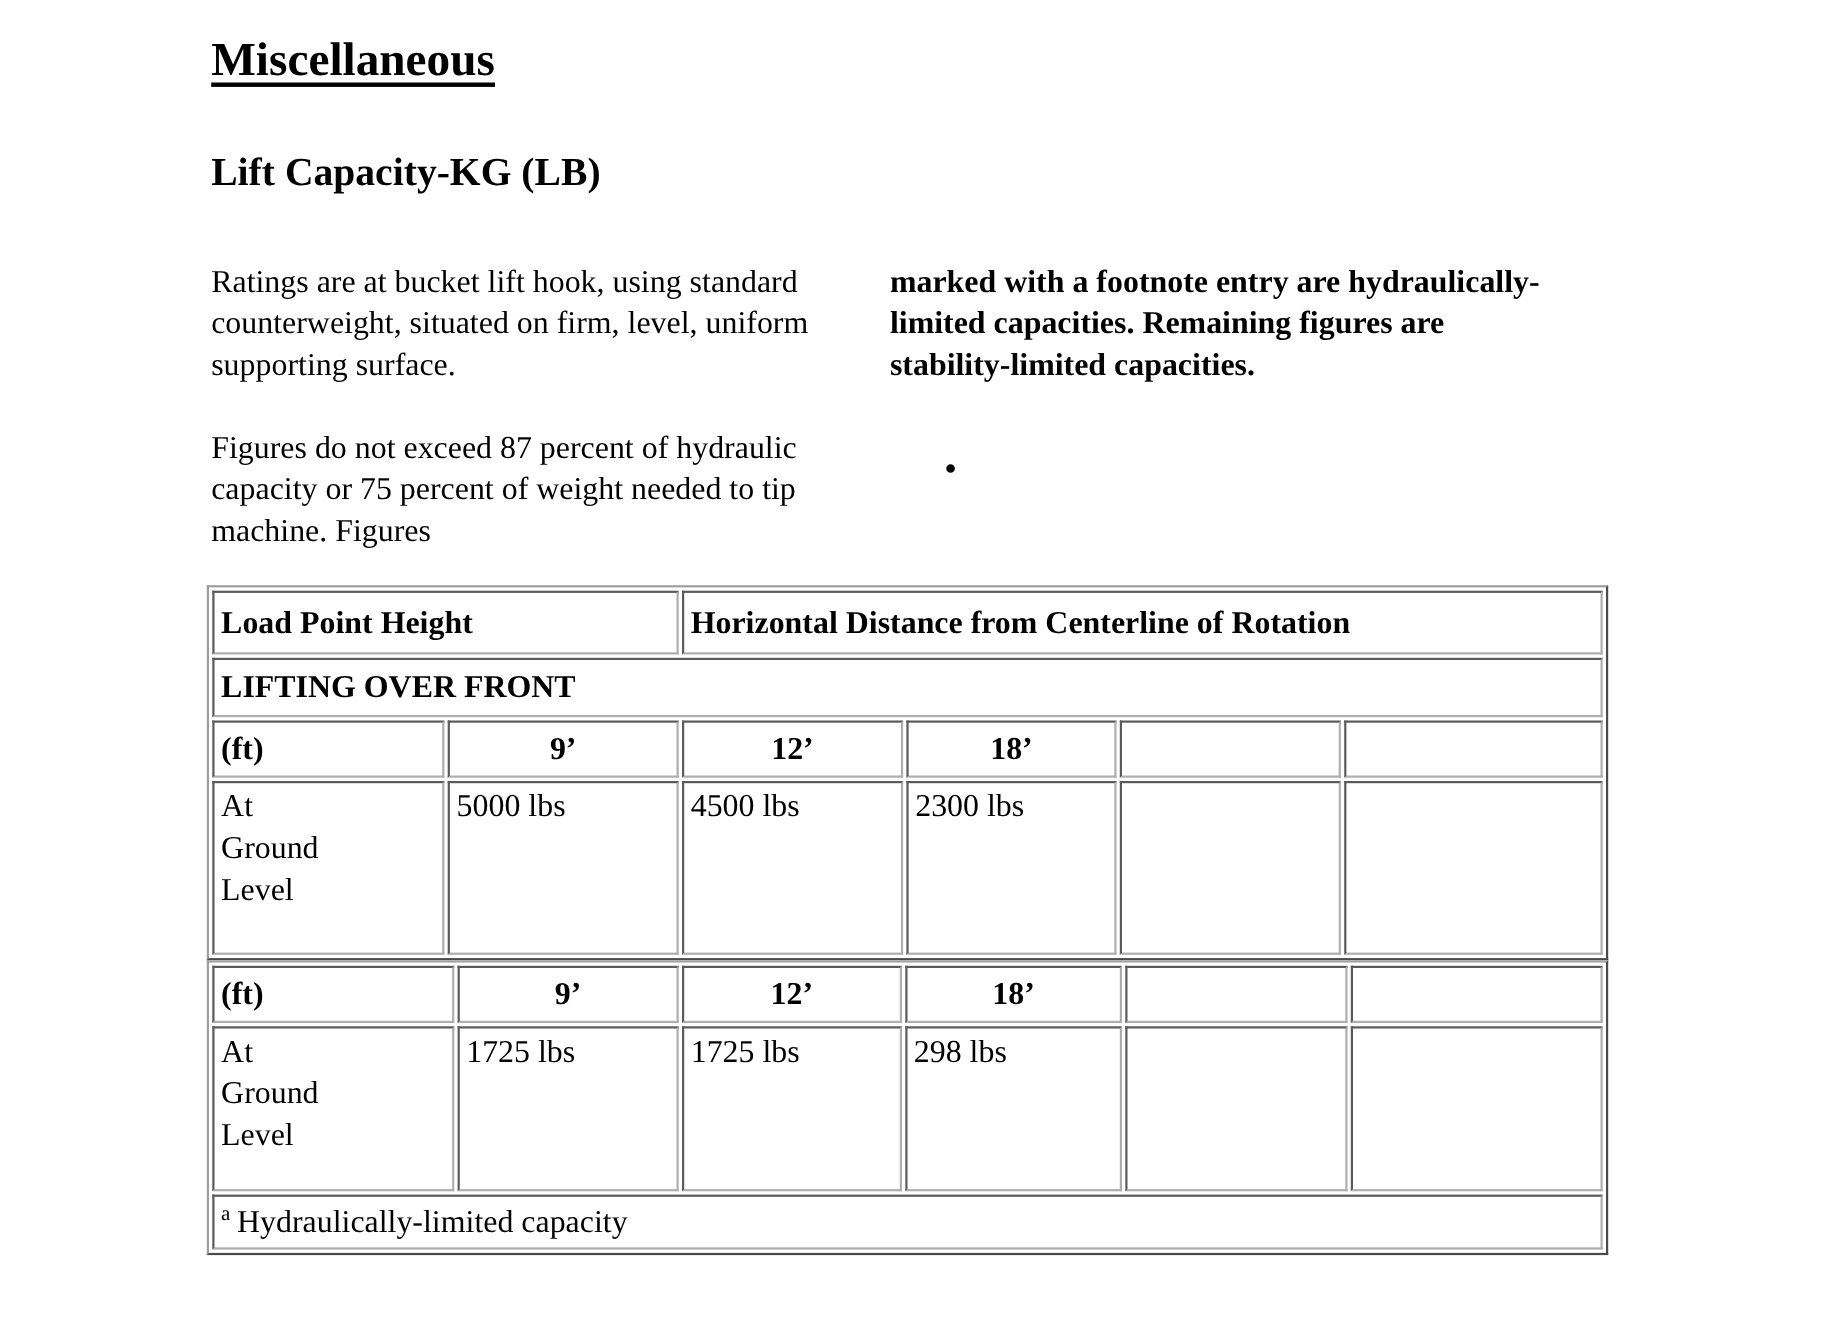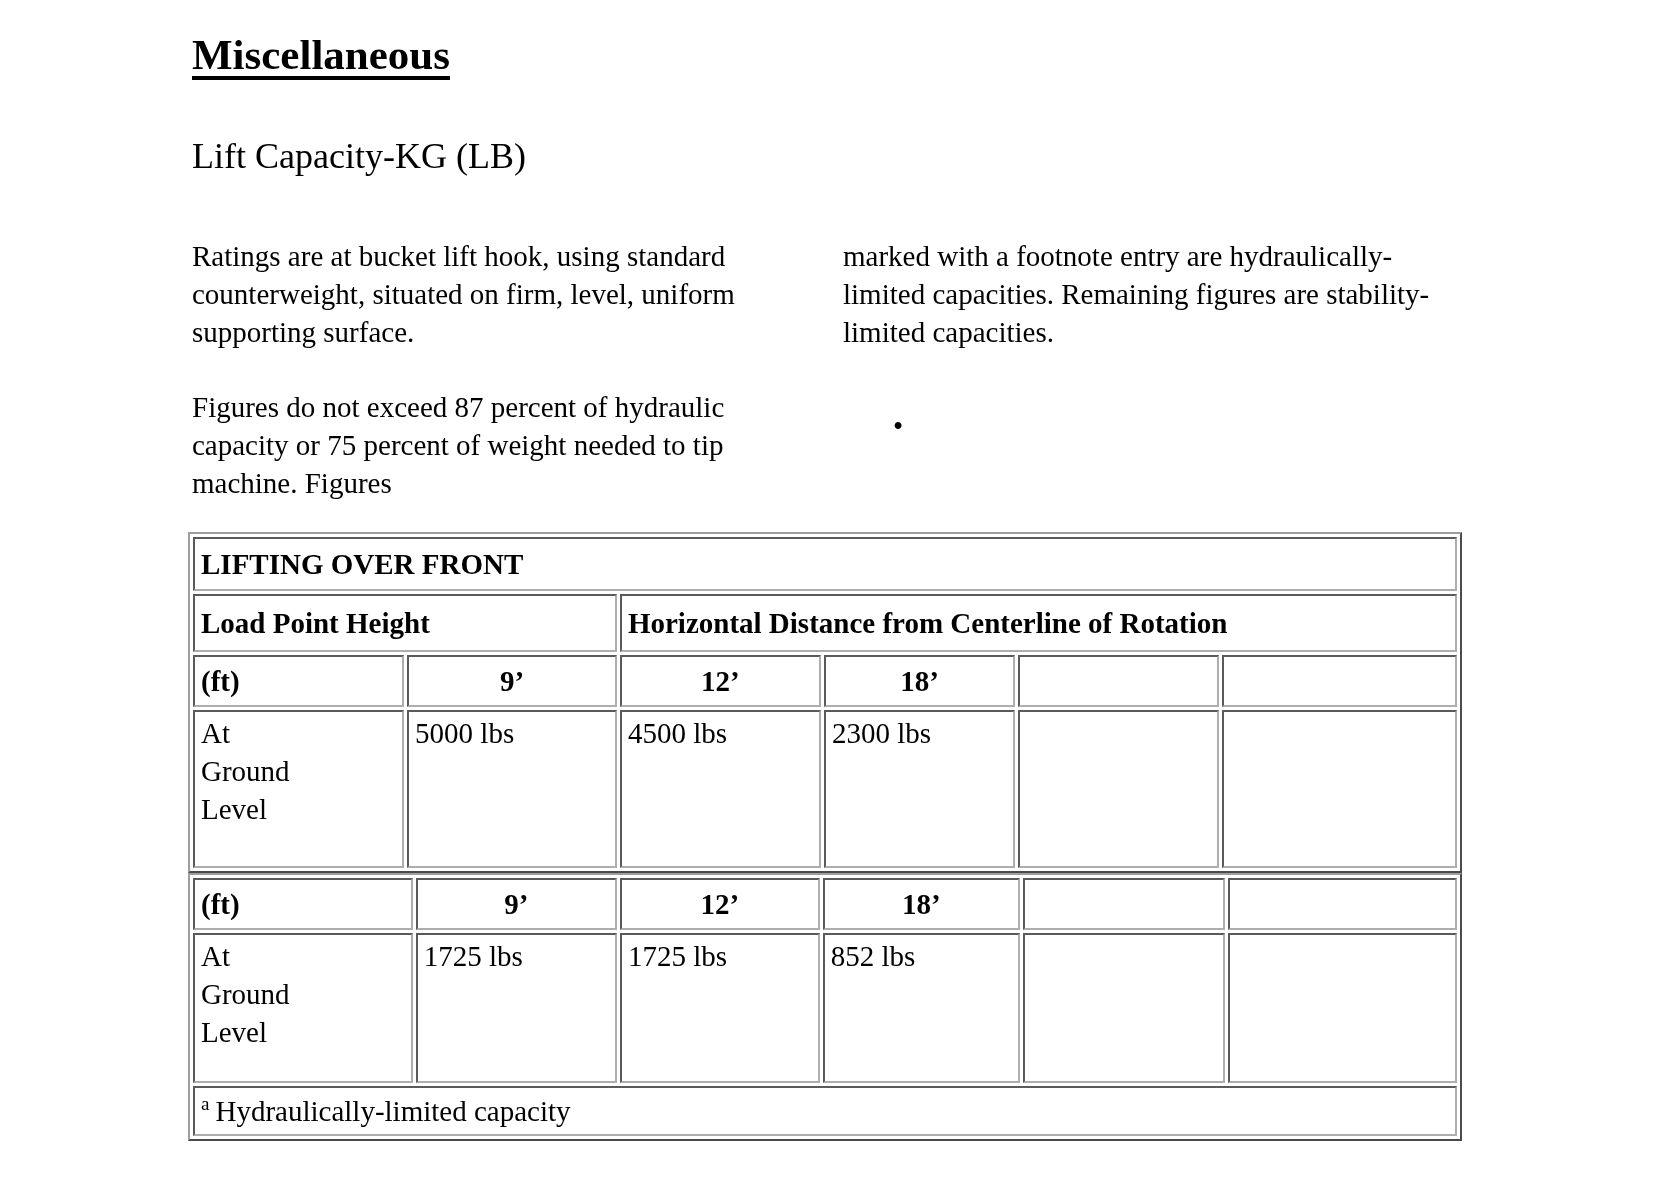--- a/index.html
+++ b/index.html
@@ -24,35 +24,35 @@
     text-align: left;
     font-size: 43px;
     font-weight: bold;
     text-decoration: underline;
     text-decoration-thickness: 4px;
     text-underline-offset: 7px;
   }
   .section-heading {
     margin: 56px 11px 0 192px;
     font-size: 36px;
-    font-weight: normal;
+    font-weight: bold;
   }
 
   
   .intro {
     margin: 60px 0 0 192px;
     display: flex;
   }
   .intro p {
     margin: 0;
     font-size: 29px;
     line-height: 38px;
   }
   .col-left  { width: 556px; }
-  .col-right { width: 612px; margin-left: 95px; }
+  .col-right { width: 612px; margin-left: 61px; font-weight: bold; }
   .col-left .para2 { margin-top: 37px; }
   .bullet-list { margin-top: 56px; }
   .bullet-item { display: flex; }
   .bullet-marker {
     box-sizing: border-box;
     width: 100px;
     padding-left: 50px;
     font-size: 29px;
     line-height: 38px;
   }
@@ -127,25 +127,25 @@
       <colgroup>
         <col style="width:16.9%">
           <col style="width:16.8%">
           <col style="width:16.1%">
         <col style="width:15.3%">
           <col style="width:16.1%">
           <col style="width:18.8%">
       </colgroup>
       <tbody>
         <tr>
-          <td class="cell-title" colspan="6">LIFTING OVER FRONT</td>
-        </tr>
-        <tr>
           <td class="cell-span" colspan="2">Load Point Height</td>
           <td class="cell-span" colspan="4">Horizontal Distance from Centerline of Rotation</td>
+        </tr>
+        <tr>
+          <td class="cell-title" colspan="6">LIFTING OVER FRONT</td>
         </tr>
         <tr>
           <td class="cell-colhead">(ft)</td>
           <td class="cell-colhead center">9’</td>
           <td class="cell-colhead center">12’</td>
           <td class="cell-colhead center">18’</td>
           <td class="cell-colhead"></td>
           <td class="cell-colhead"></td>
         </tr>
         <tr>
@@ -178,21 +178,21 @@
           <td class="cell-colhead center">18’</td>
           <td class="cell-colhead"></td>
           <td class="cell-colhead"></td>
         </tr>
         <tr>
           <td class="cell-data-short prewrap">At
 Ground
 Level</td>
           <td class="cell-data-short">1725 lbs</td>
           <td class="cell-data-short">1725 lbs</td>
-          <td class="cell-data-short">852 lbs</td>
+          <td class="cell-data-short">298 lbs</td>
           <td class="cell-data-short"></td>
           <td class="cell-data-short"></td>
         </tr>
         <tr>
           <td class="cell-footnote" colspan="6"><sup>a</sup><span>Hydraulically-limited capacity</span></td>
         </tr>
       </tbody>
     </table>
 
   </div>

